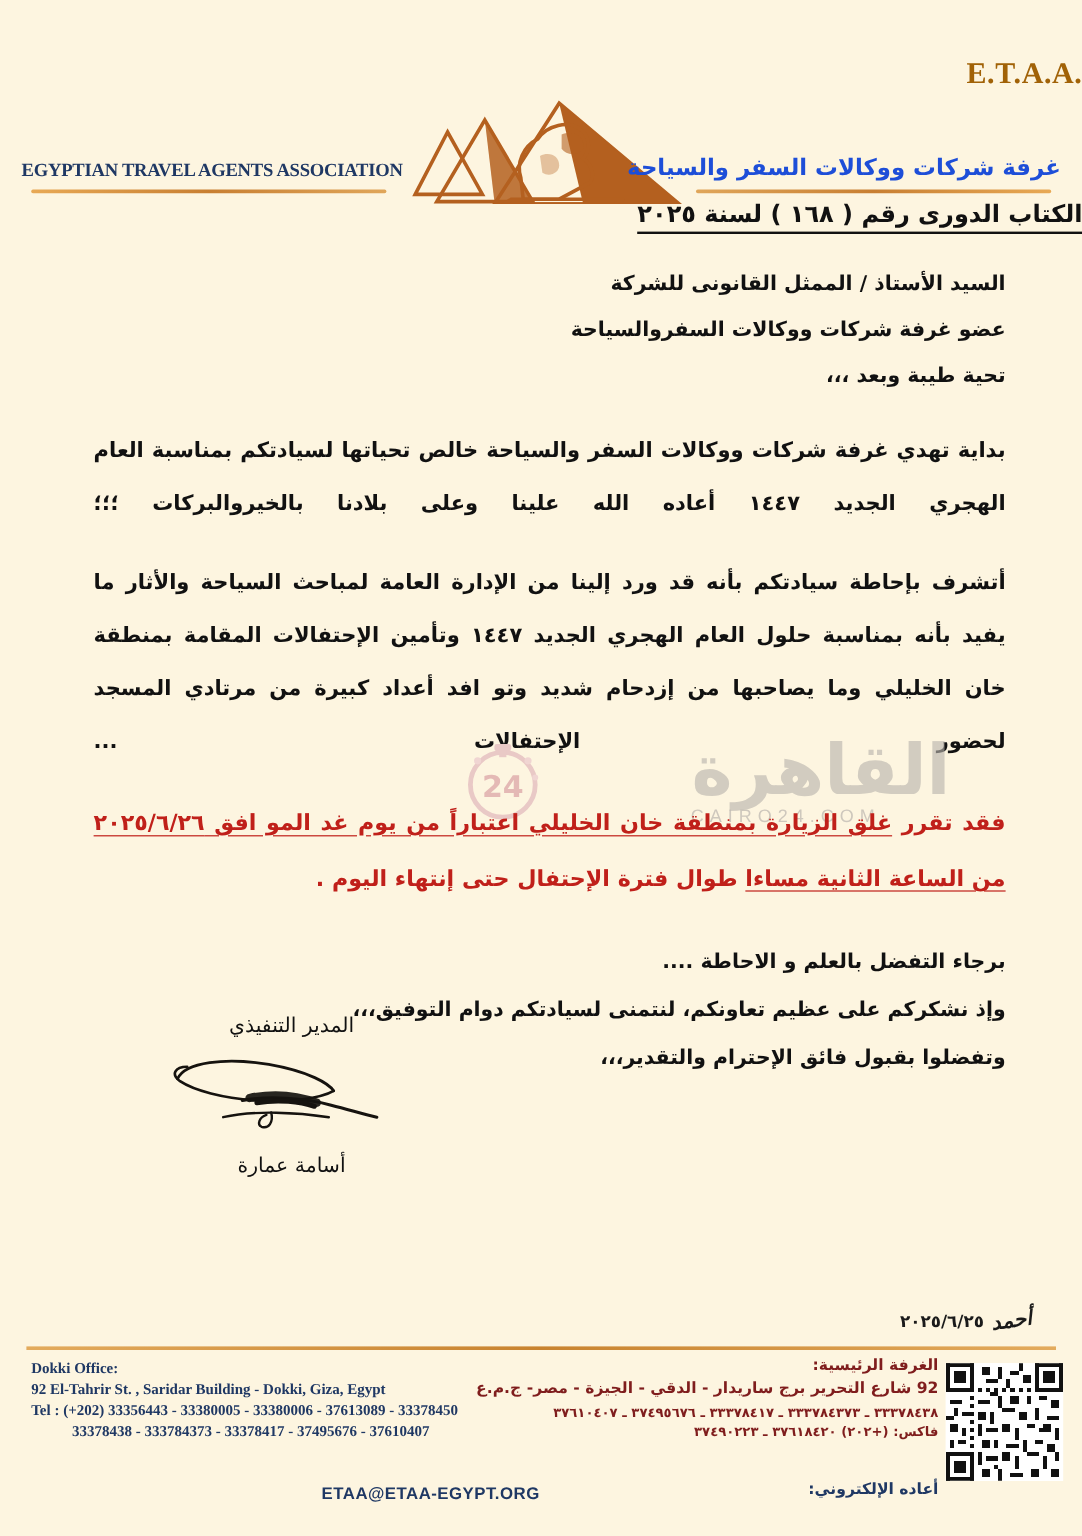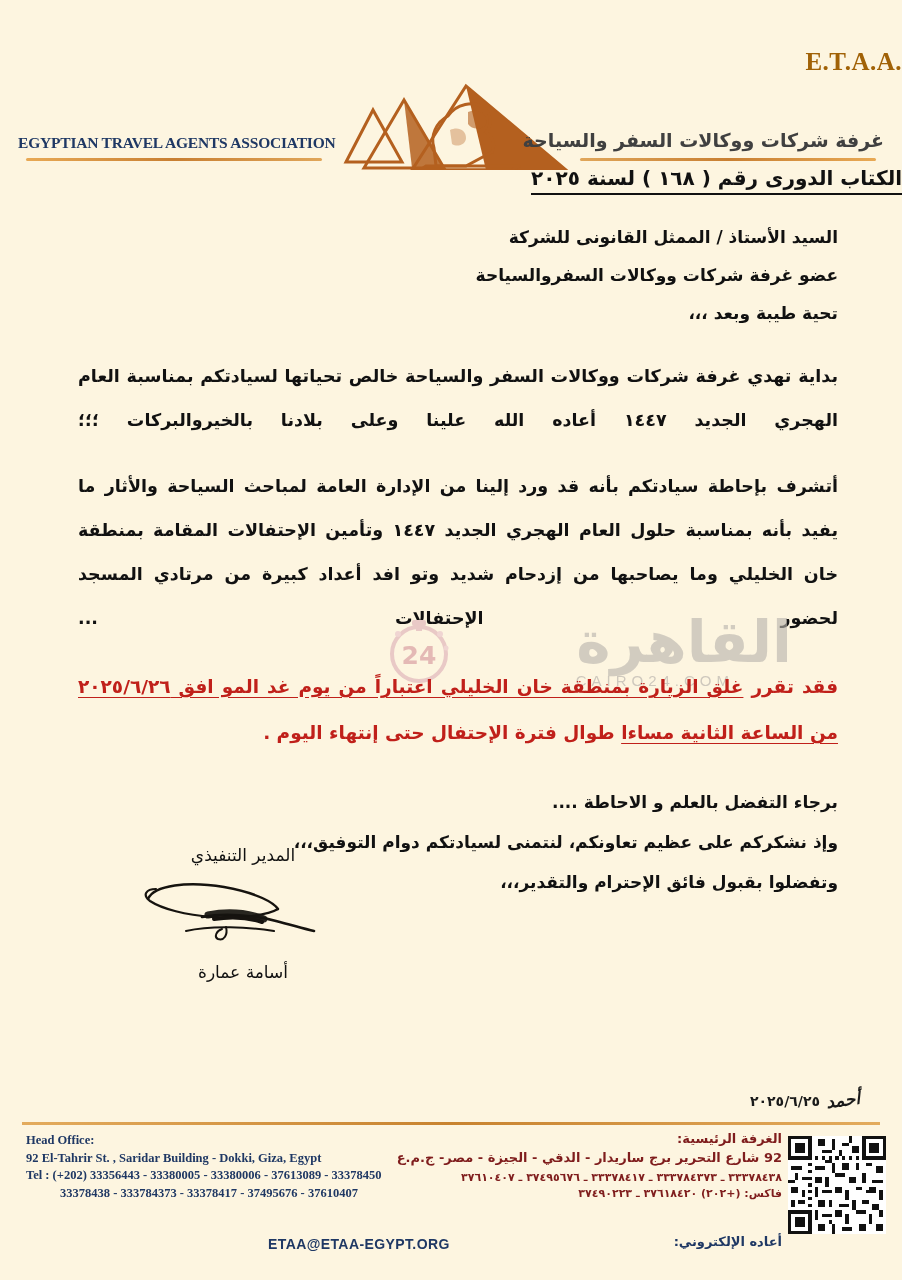--- a/index.html
+++ b/index.html
@@ -54,21 +54,21 @@
   }
   .lh-ar {
     position: absolute;
     right: 18px;
     top: 103px;
     width: 310px;
     text-align: center;
     font-family: "DejaVu Sans", "Liberation Sans", sans-serif;
     font-weight: bold;
     font-size: 19px;
-    color: #404040;
+    color: #1d4ed8;
     direction: rtl;
     white-space: nowrap;
   }
   .lh-ar-rule {
     position: absolute;
     right: 26px;
     top: 132px;
     width: 296px;
     height: 3px;
     background: linear-gradient(to left, #e8a955, #c87f32, #e0a65a);
@@ -428,21 +428,21 @@
 
   <div class="date-stamp">
     <span class="date-mark">أحمد</span><span>٢٠٢٥/٦/٢٥</span>
   </div>
 
   <div class="footer-rule"></div>
 
   <div class="footer">
 
     <div class="foot-en">
-      <div>Head Office:</div>
+      <div>Dokki Office:</div>
       <div>92 El-Tahrir St. , Saridar Building - Dokki, Giza, Egypt</div>
       <div>Tel : (+202) 33356443 - 33380005 - 33380006 - 37613089 - 33378450</div>
       <div class="tel-cont">33378438 - 333784373 - 33378417 - 37495676 - 37610407</div>
     </div>
 
     <div class="foot-en-mail">ETAA@ETAA-EGYPT.ORG</div>
 
     <div class="foot-ar">
       <div class="foot-ar-title">الغرفة الرئيسية:</div>
       <div class="foot-ar-addr">92 شارع التحرير برج ساريدار - الدقي - الجيزة - مصر- ج.م.ع</div>

